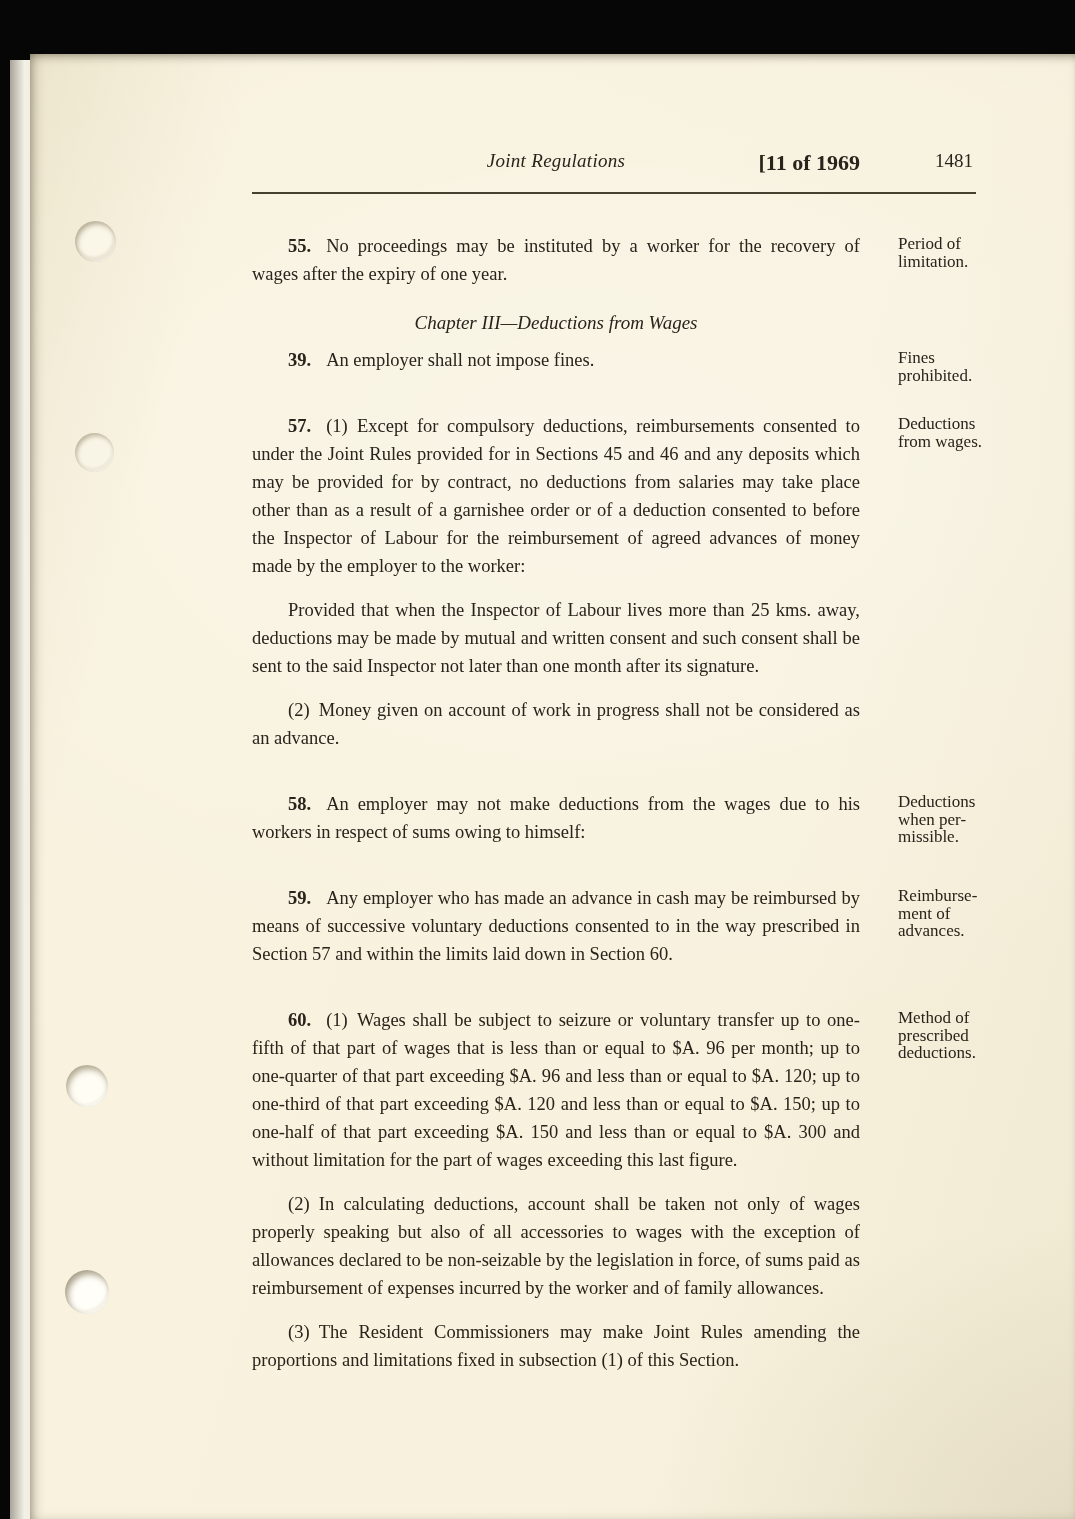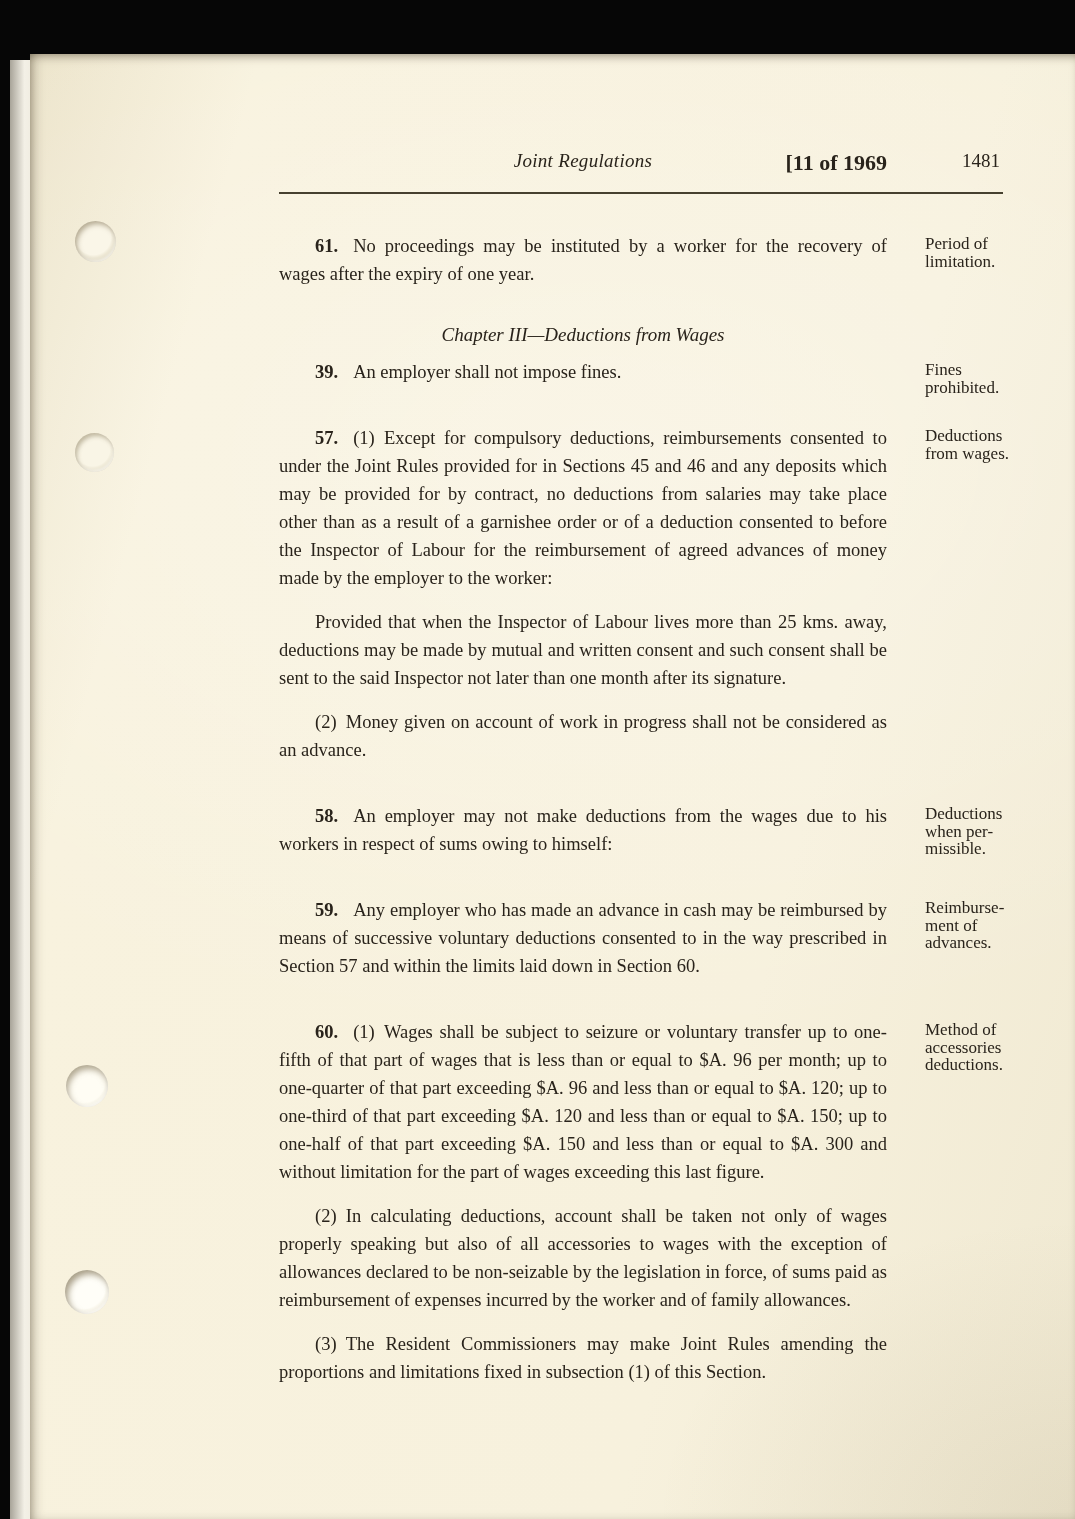--- a/index.html
+++ b/index.html
@@ -25,21 +25,20 @@
     position: absolute;
     left: 30px; top: 54px; right: 0; bottom: 0;
     background:
       radial-gradient(ellipse 1500px 950px at 55% 28%, rgba(255,255,255,0.28), rgba(0,0,0,0) 62%),
       radial-gradient(ellipse 700px 500px at 100% 100%, rgba(120,100,60,0.10), rgba(0,0,0,0) 60%),
       linear-gradient(105deg, #ece4cb 0%, #f8f2de 16%, #f7f1dd 68%, #f0e9d2 100%);
     box-shadow:
       inset 7px 0 14px -7px rgba(60, 50, 30, 0.6),
       inset 0 7px 12px -7px rgba(60, 50, 30, 0.55);
     color: #29231b;
-    padding-left: 27px;
   }
 
   
   .hole { position: absolute; border-radius: 50%; }
   .hole-1 {
     left: 45px; top: 167px; width: 41px; height: 41px;
     background: radial-gradient(circle at 45% 40%, #faf6e8 52%, #ddd5bb 72%, #f4eed9 100%);
     box-shadow: inset 2px 3px 5px rgba(115,100,65,0.5), inset -1px -2px 3px rgba(255,255,255,0.7);
   }
   .hole-2 {
@@ -74,21 +73,21 @@
     text-align: right; font-weight: bold; font-size: 22px;
   }
   .page-number { position: absolute; left: 683px; top: 0; font-size: 19px; }
 
   .rule { width: 724px; height: 2px; background: #46402f; }
 
   .sec { position: relative; margin-top: 38px; width: 608px; }
   .sec.after-chapter { margin-top: 12px; }
 
   .chapter {
-    width: 608px; margin-top: 36px;
+    width: 608px; margin-top: 24px;
     text-align: center; font-style: italic; font-weight: normal;
     font-size: 19px;
   }
 
   .para {
     font-size: 18.5px;
     line-height: 28px;
     text-align: justify;
     text-indent: 36px;
     margin-top: 16px;
@@ -129,21 +128,21 @@
         <span class="running-title">Joint Regulations</span>
         <span class="citation">[11 of 1969</span>
         <span class="page-number">1481</span>
       </header>
 
       <div class="rule"></div>
 
       <section class="sec">
         <aside class="margin-note">Period of
 limitation.</aside>
-        <p class="para"><span class="num">61.</span><span>No proceedings may be instituted by a worker for the recovery of wages after the expiry of one year.</span></p>
+        <p class="para"><span class="num">55.</span><span>No proceedings may be instituted by a worker for the recovery of wages after the expiry of one year.</span></p>
       </section>
 
       <h2 class="chapter">Chapter III—Deductions from Wages</h2>
 
       <section class="sec after-chapter">
         <aside class="margin-note">Fines
 prohibited.</aside>
         <p class="para"><span class="num">39.</span><span>An employer shall not impose fines.</span></p>
       </section>
 
@@ -164,21 +163,21 @@
 
       <section class="sec">
         <aside class="margin-note">Reimburse-
 ment of
 advances.</aside>
         <p class="para"><span class="num">59.</span><span>Any employer who has made an advance in cash may be reimbursed by means of successive voluntary deductions consented to in the way prescribed in Section 57 and within the limits laid down in Section 60.</span></p>
       </section>
 
       <section class="sec">
         <aside class="margin-note">Method of
-accessories
+prescribed
 deductions.</aside>
         <p class="para"><span class="num">60.</span><span>(1) Wages shall be subject to seizure or voluntary transfer up to one-fifth of that part of wages that is less than or equal to $A. 96 per month; up to one-quarter of that part exceeding $A. 96 and less than or equal to $A. 120; up to one-third of that part exceeding $A. 120 and less than or equal to $A. 150; up to one-half of that part exceeding $A. 150 and less than or equal to $A. 300 and without limitation for the part of wages exceeding this last figure.</span></p>
         <p class="para"><span>(2) In calculating deductions, account shall be taken not only of wages properly speaking but also of all accessories to wages with the exception of allowances declared to be non-seizable by the legislation in force, of sums paid as reimbursement of expenses incurred by the worker and of family allowances.</span></p>
         <p class="para"><span>(3) The Resident Commissioners may make Joint Rules amending the proportions and limitations fixed in subsection (1) of this Section.</span></p>
       </section>
 
     </div>
 
   </div>
 </div>

